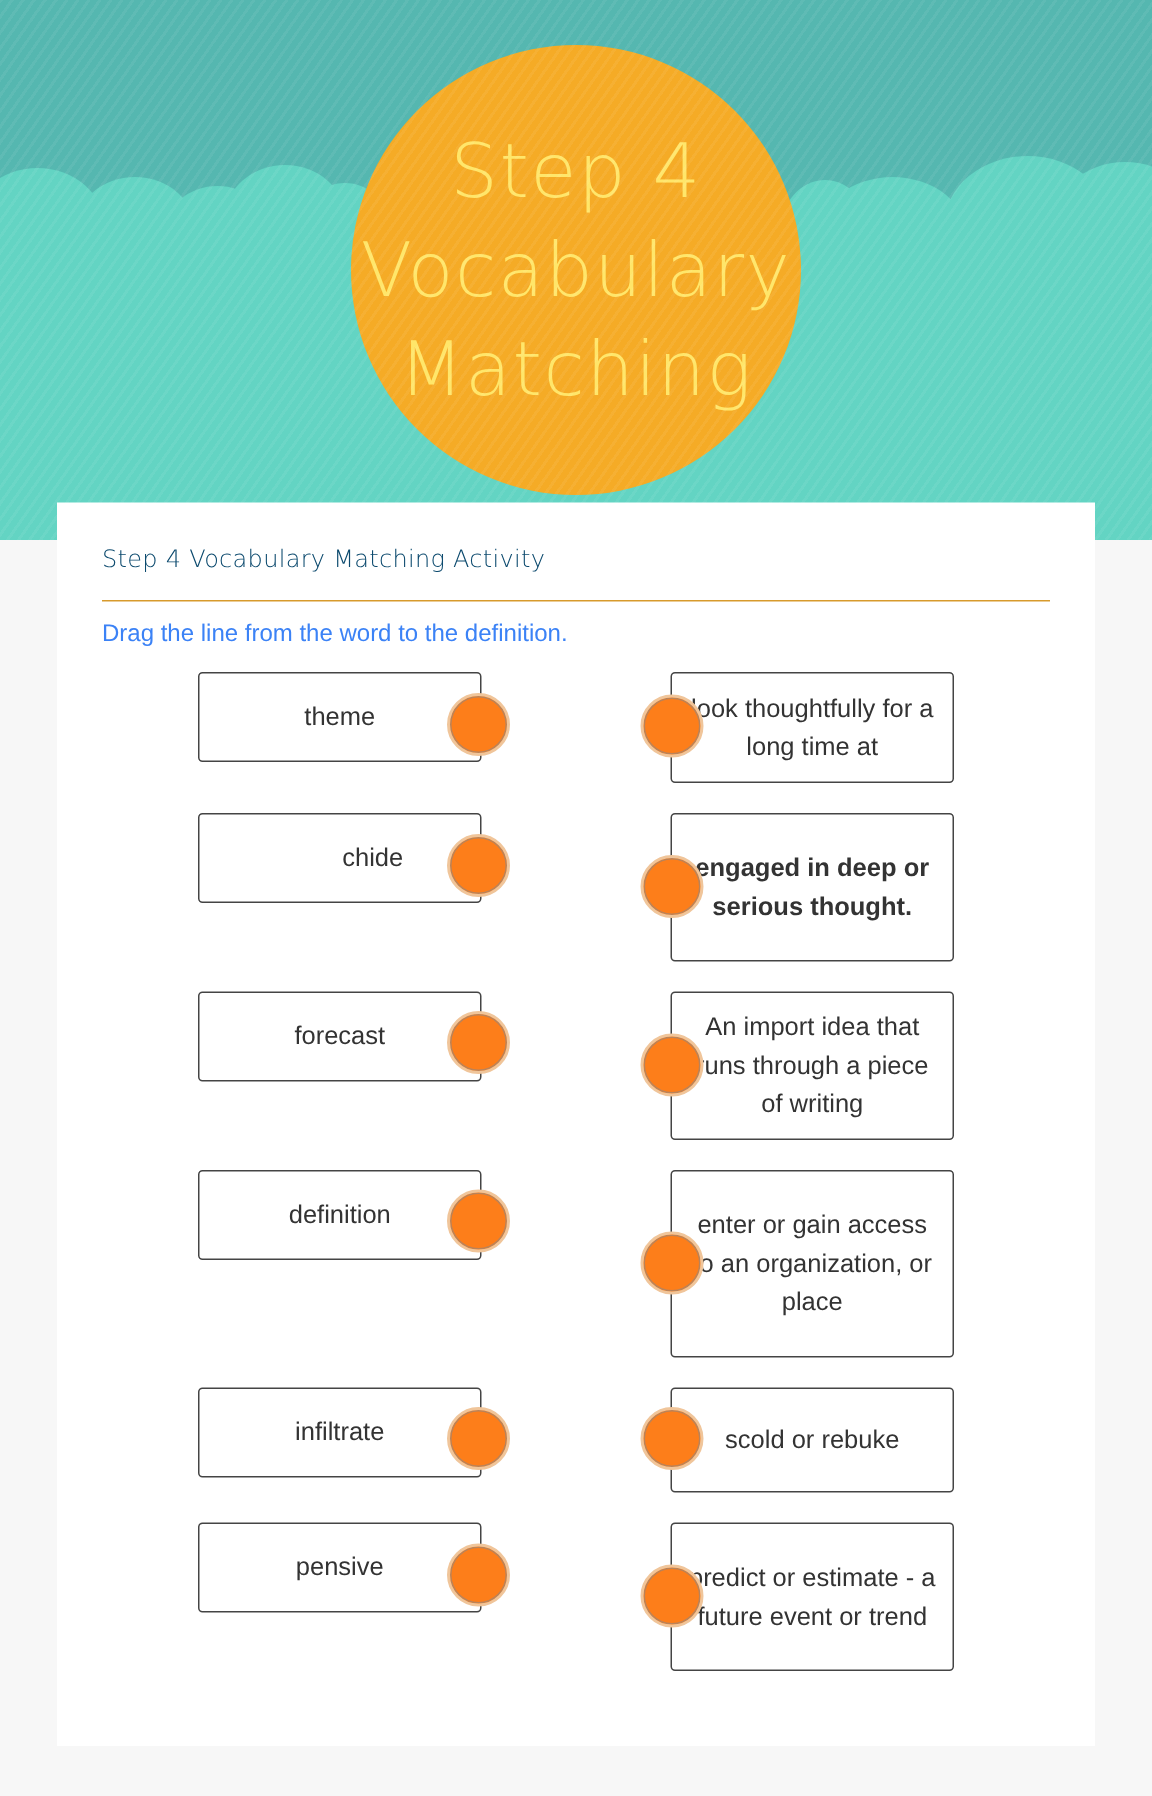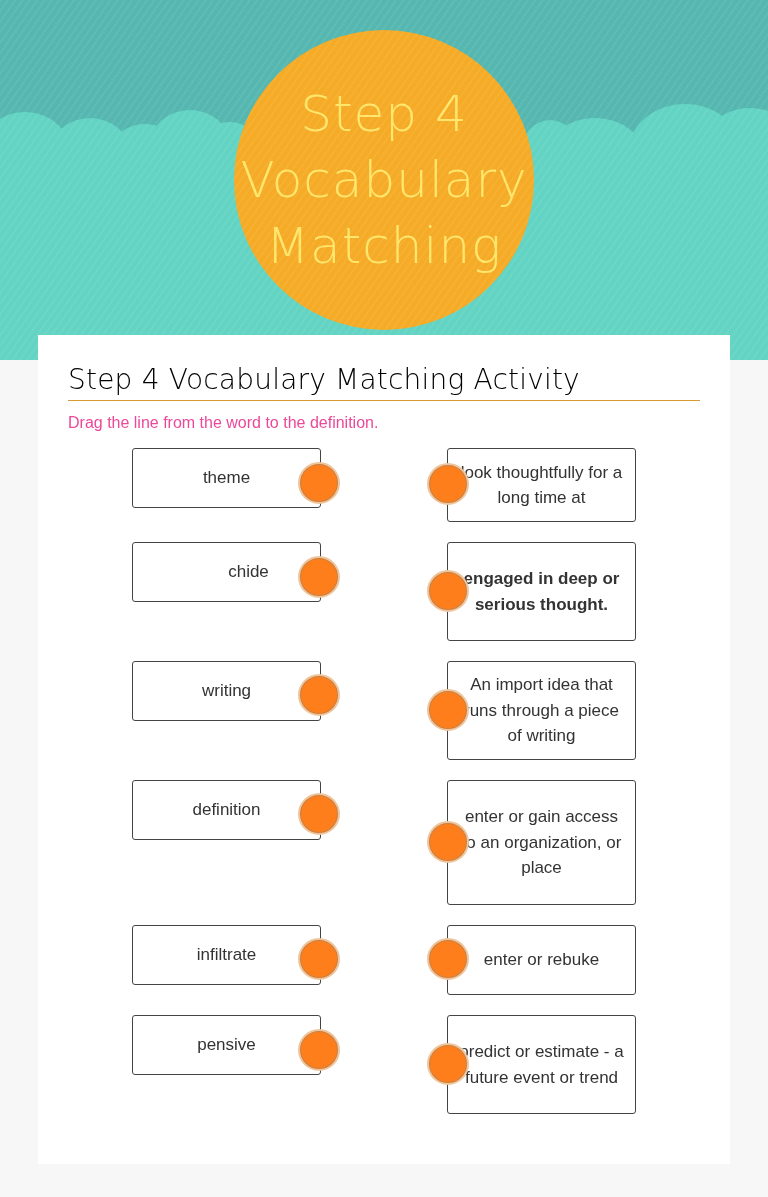--- a/index.html
+++ b/index.html
@@ -25,28 +25,28 @@
     display: flex; flex-direction: column; align-items: center; justify-content: center;
   }
   .sun-line {
     color: #ffe66a; font-family: "DejaVu Sans", sans-serif; font-weight: 300;
     font-size: 50px; line-height: 66px; letter-spacing: 1px; white-space: nowrap;
   }
   .card {
     position: absolute; left: 38px; top: 335px; width: 692px; height: 829px; background: #ffffff;
   }
   .activity-title {
-    position: absolute; left: 30px; top: 28px; font-size: 28px; color: #000000;
+    position: absolute; left: 30px; top: 28px; font-size: 16px; color: #0c4a6e;
     font-family: "DejaVu Sans", sans-serif; font-weight: 300; letter-spacing: 0.2px;
   }
   .title-rule {
     position: absolute; left: 30px; top: 65px; width: 632px; height: 0; border-top: 1.5px solid #d79a2c;
   }
   .instructions {
-    position: absolute; left: 30px; top: 79px; font-size: 16px; color: #ec4899;
+    position: absolute; left: 30px; top: 79px; font-size: 16px; color: #3b82f6;
     font-family: "Liberation Sans", sans-serif;
   }
   .box {
     position: absolute; background: #fff; border: 1px solid #444; border-radius: 3px;
     display: flex; align-items: center; justify-content: center; text-align: center;
     font-family: "Liberation Sans", sans-serif; font-size: 17px; color: #333; line-height: 25.5px;
     box-sizing: border-box;
   }
   .word-box { left: 132px; width: 189px; height: 60px; }
   .def-box { left: 447px; width: 189px; padding: 0 10px; }
@@ -85,21 +85,21 @@
   <div class="instructions">Drag the line from the word to the definition.</div>
 </div>
 
 <div class="box word-box" style="top:448px;">
     <span>theme</span>
   </div>
 <div class="box word-box" style="top:542px;padding-left:44px;">
     <span>chide</span>
   </div>
 <div class="box word-box" style="top:661px;">
-    <span>writing</span>
+    <span>forecast</span>
   </div>
 <div class="box word-box" style="top:780px;">
     <span>definition</span>
   </div>
 <div class="box word-box" style="top:925px;justify-content:center;">
     <span>infiltrate</span>
   </div>
 <div class="box word-box" style="top:1015px;">
     <span>pensive</span>
   </div>
@@ -117,21 +117,21 @@
 <div class="box def-box" style="top:542px;height:99px;font-weight:bold;">
     <span>engaged in deep or serious thought.</span>
   </div>
 <div class="box def-box" style="top:661px;height:99px;">
     <span>An import idea that runs through a piece of writing</span>
   </div>
 <div class="box def-box" style="top:780px;height:125px;">
     <span>enter or gain access to an organization, or place</span>
   </div>
 <div class="box def-box" style="top:925px;height:70px;">
-    <span>enter or rebuke</span>
+    <span>scold or rebuke</span>
   </div>
 <div class="box def-box" style="top:1015px;height:99px;">
     <span>predict or estimate - a future event or trend</span>
   </div>
 
 <div class="dot" style="left:427px;top:463px;"></div>
 <div class="dot" style="left:427px;top:570px;"></div>
 <div class="dot" style="left:427px;top:689px;"></div>
 <div class="dot" style="left:427px;top:821px;"></div>
 <div class="dot" style="left:427px;top:938px;"></div>

